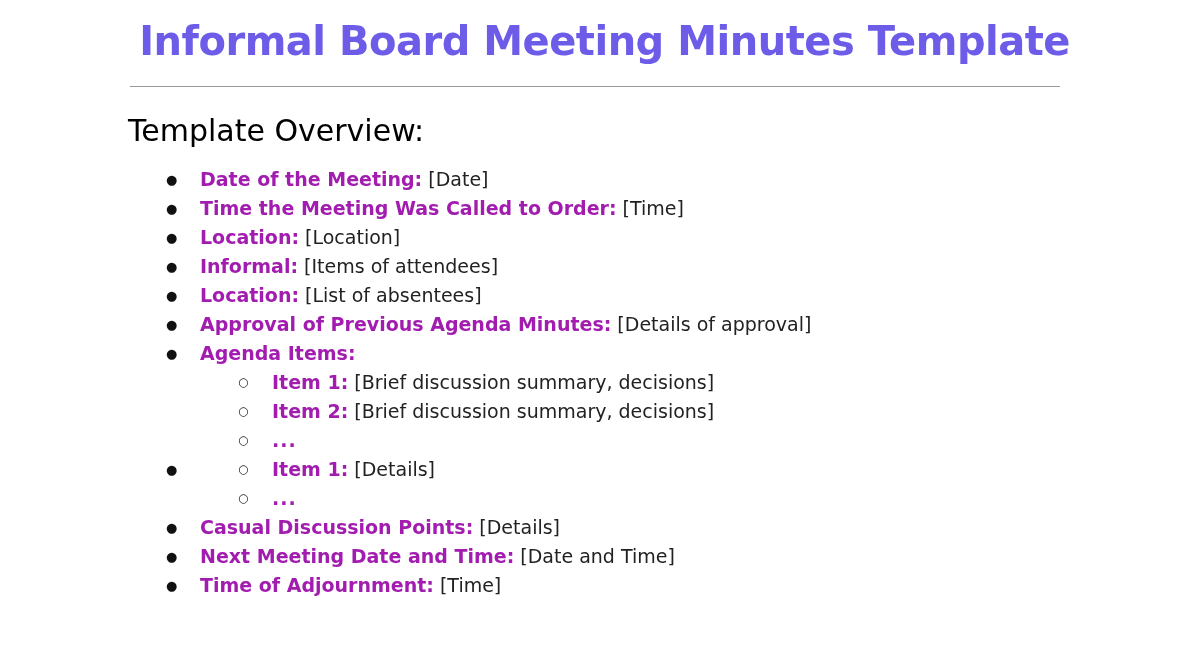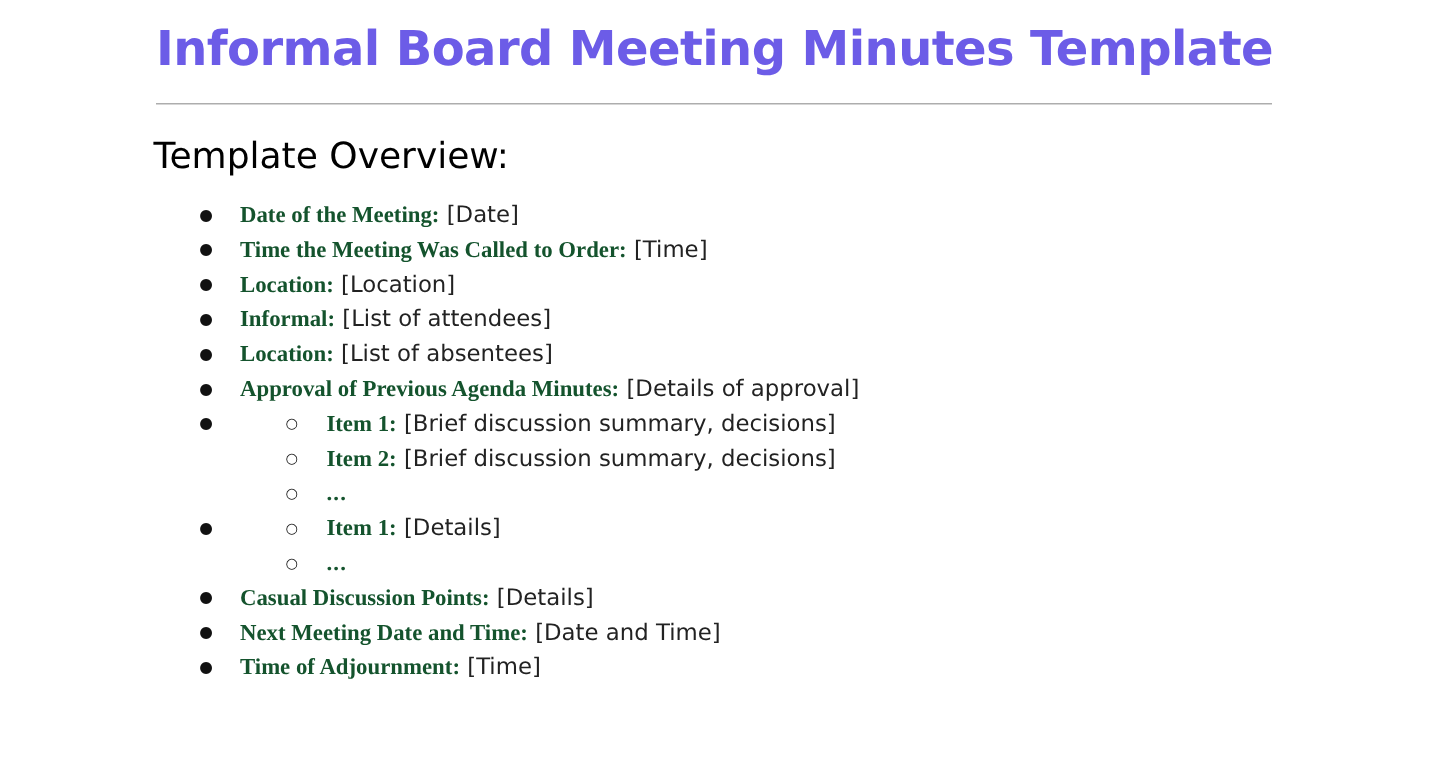--- a/index.html
+++ b/index.html
@@ -20,21 +20,21 @@
     height: 649px;
     box-sizing: border-box;
     padding: 0;
   }
   .doc-title {
     font-family: "DejaVu Sans", sans-serif;
     font-size: 40px;
     font-weight: bold;
     color: #6c5ce7;
     letter-spacing: -0.5px;
-    text-align: left;
+    text-align: right;
     margin: 0;
     padding: 14px 130px 0 130px;
     line-height: 1.35;
   }
   .divider {
     height: 1px;
     background: #999999;
     margin: 18px 140px 0 130px;
   }
   .section-heading {
@@ -80,22 +80,21 @@
   ul.sub > li > .marker {
     position: absolute;
     left: 38px;
     top: 0;
     font-size: 12px;
     line-height: 29px;
     color: #111111;
   }
   .lbl {
     font-weight: bold;
-    color: #14532d;
-    font-family: Liberation Serif, serif;
+    color: #a21caf;
   }
   .val {
     font-weight: normal;
     color: #222222;
   }
   .ellipsis {
     font-weight: bold;
     letter-spacing: 1px;
   }
 </style>
@@ -126,37 +125,38 @@
 
     <li>
       <span class="marker">●</span>
       <span class="lbl">Location:</span>
       <span class="val"> [Location]</span>
     </li>
 
     <li>
       <span class="marker">●</span>
       <span class="lbl">Informal:</span>
-      <span class="val"> [List of attendees]</span>
+      <span class="val"> [Items of attendees]</span>
     </li>
 
     <li>
       <span class="marker">●</span>
       <span class="lbl">Location:</span>
       <span class="val"> [List of absentees]</span>
     </li>
 
     <li>
       <span class="marker">●</span>
       <span class="lbl">Approval of Previous Agenda Minutes:</span>
       <span class="val"> [Details of approval]</span>
     </li>
 
     <li>
       <span class="marker">●</span>
+      <span class="lbl">Agenda Items:</span>
       <ul class="sub">
         <li>
           <span class="marker">○</span>
           <span class="lbl">Item 1:</span>
           <span class="val"> [Brief discussion summary, decisions]</span>
         </li>
         <li>
           <span class="marker">○</span>
           <span class="lbl">Item 2:</span>
           <span class="val"> [Brief discussion summary, decisions]</span>

